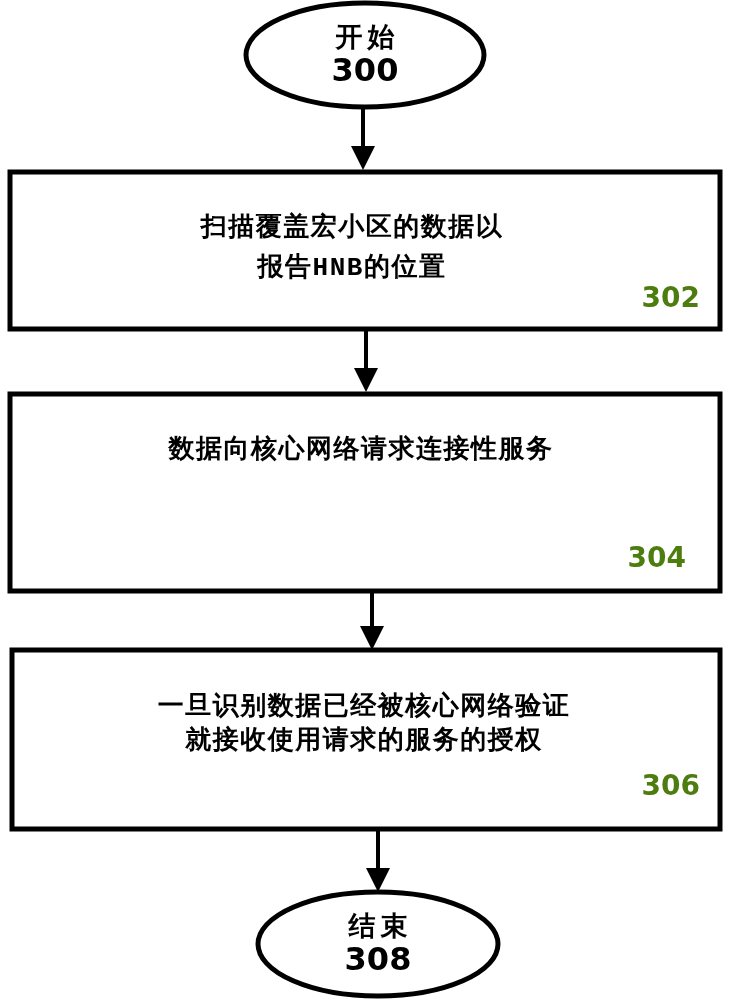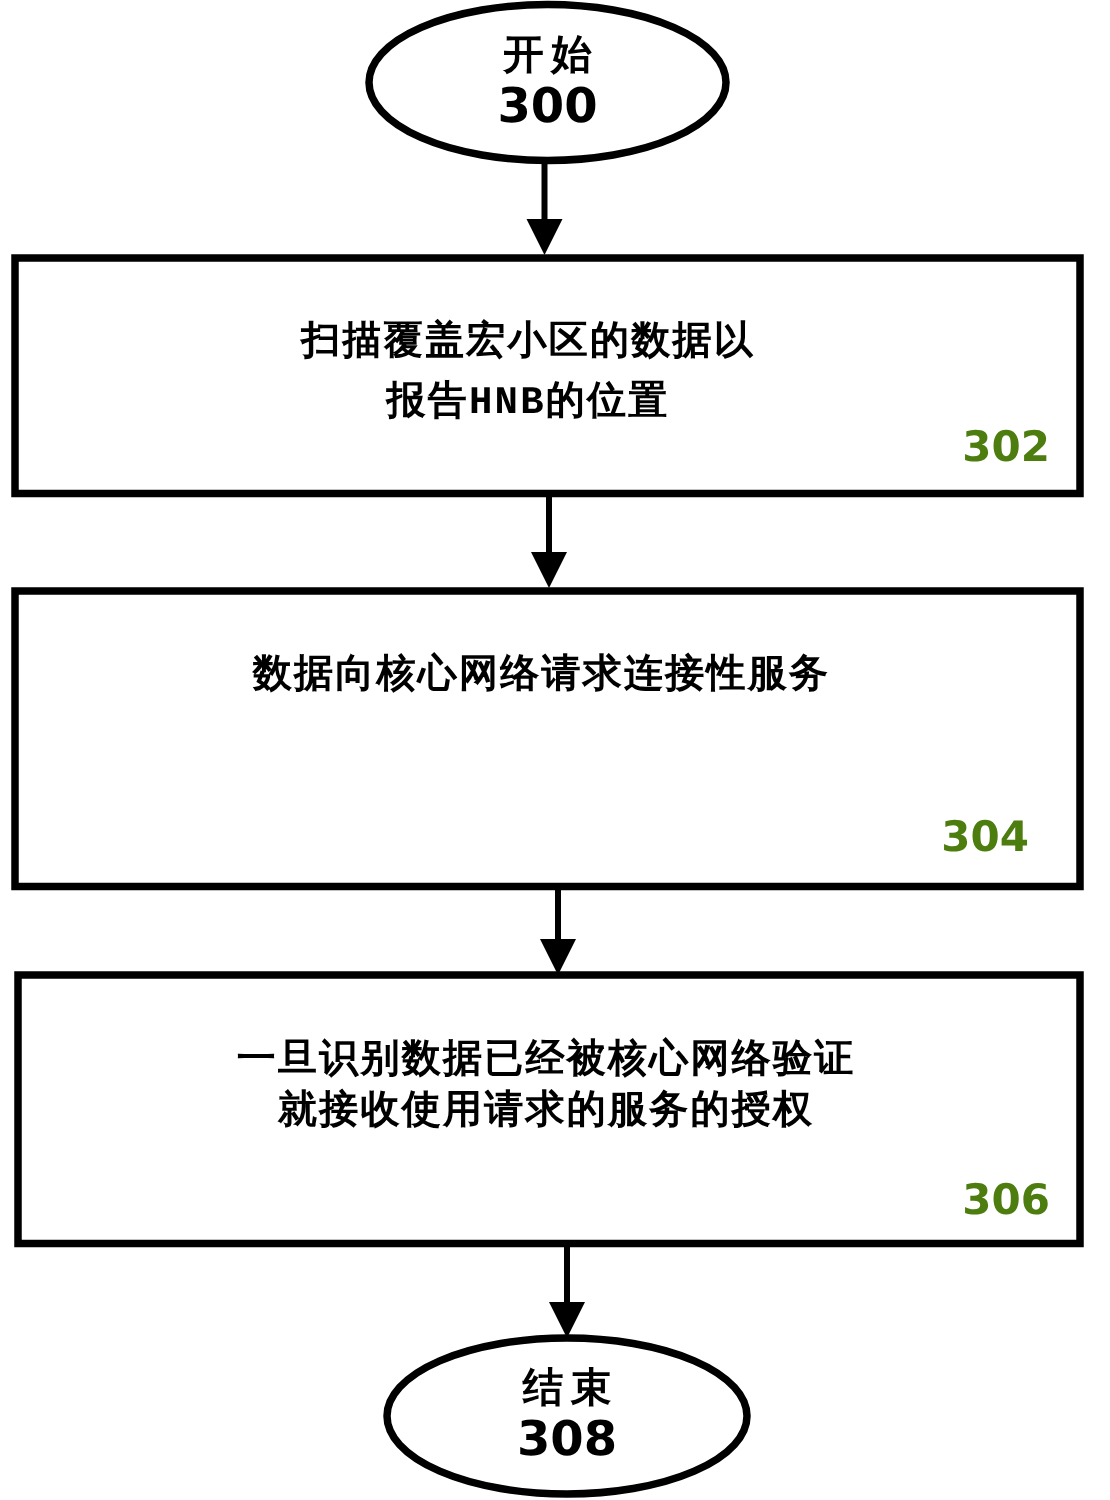--- a/index.html
+++ b/index.html
@@ -88,21 +88,21 @@
   }
 
   
   #node-302 .proc-text { top: 38px; font-size: 26px; line-height: 1.55; letter-spacing: 1.5px; padding-right: 26px; }
   #node-302 .proc-ref  { right: 22px; bottom: 16px; }
 
   #node-304 .proc-text { top: 38px; font-size: 26px; line-height: 1.55; letter-spacing: 1.5px; padding-right: 8px; }
   #node-304 .proc-ref  { right: 36px; bottom: 18px; }
 
   #node-306 .proc-text { top: 43px; font-size: 26px; line-height: 1.30; letter-spacing: 1.5px; padding-right: 20px; margin-left: 16px; }
-  #node-306 .proc-ref  { right: 22px; bottom: 14px; }
+  #node-306 .proc-ref  { right: 22px; bottom: 28px; }
 
   #node-300 { left: 245px; top: 2px; width: 240px; height: 106px; }
   #node-308 { left: 258px; top: 890px; width: 240px; height: 108px; }
 
   #node-302 { left: 8px; top: 170px; width: 714px; height: 160px; }
   #node-304 { left: 8px; top: 392px; width: 714px; height: 200px; }
   #node-306 { left: 10px; top: 648px; width: 712px; height: 182px; }
 </style>
 </head>
 <body>

